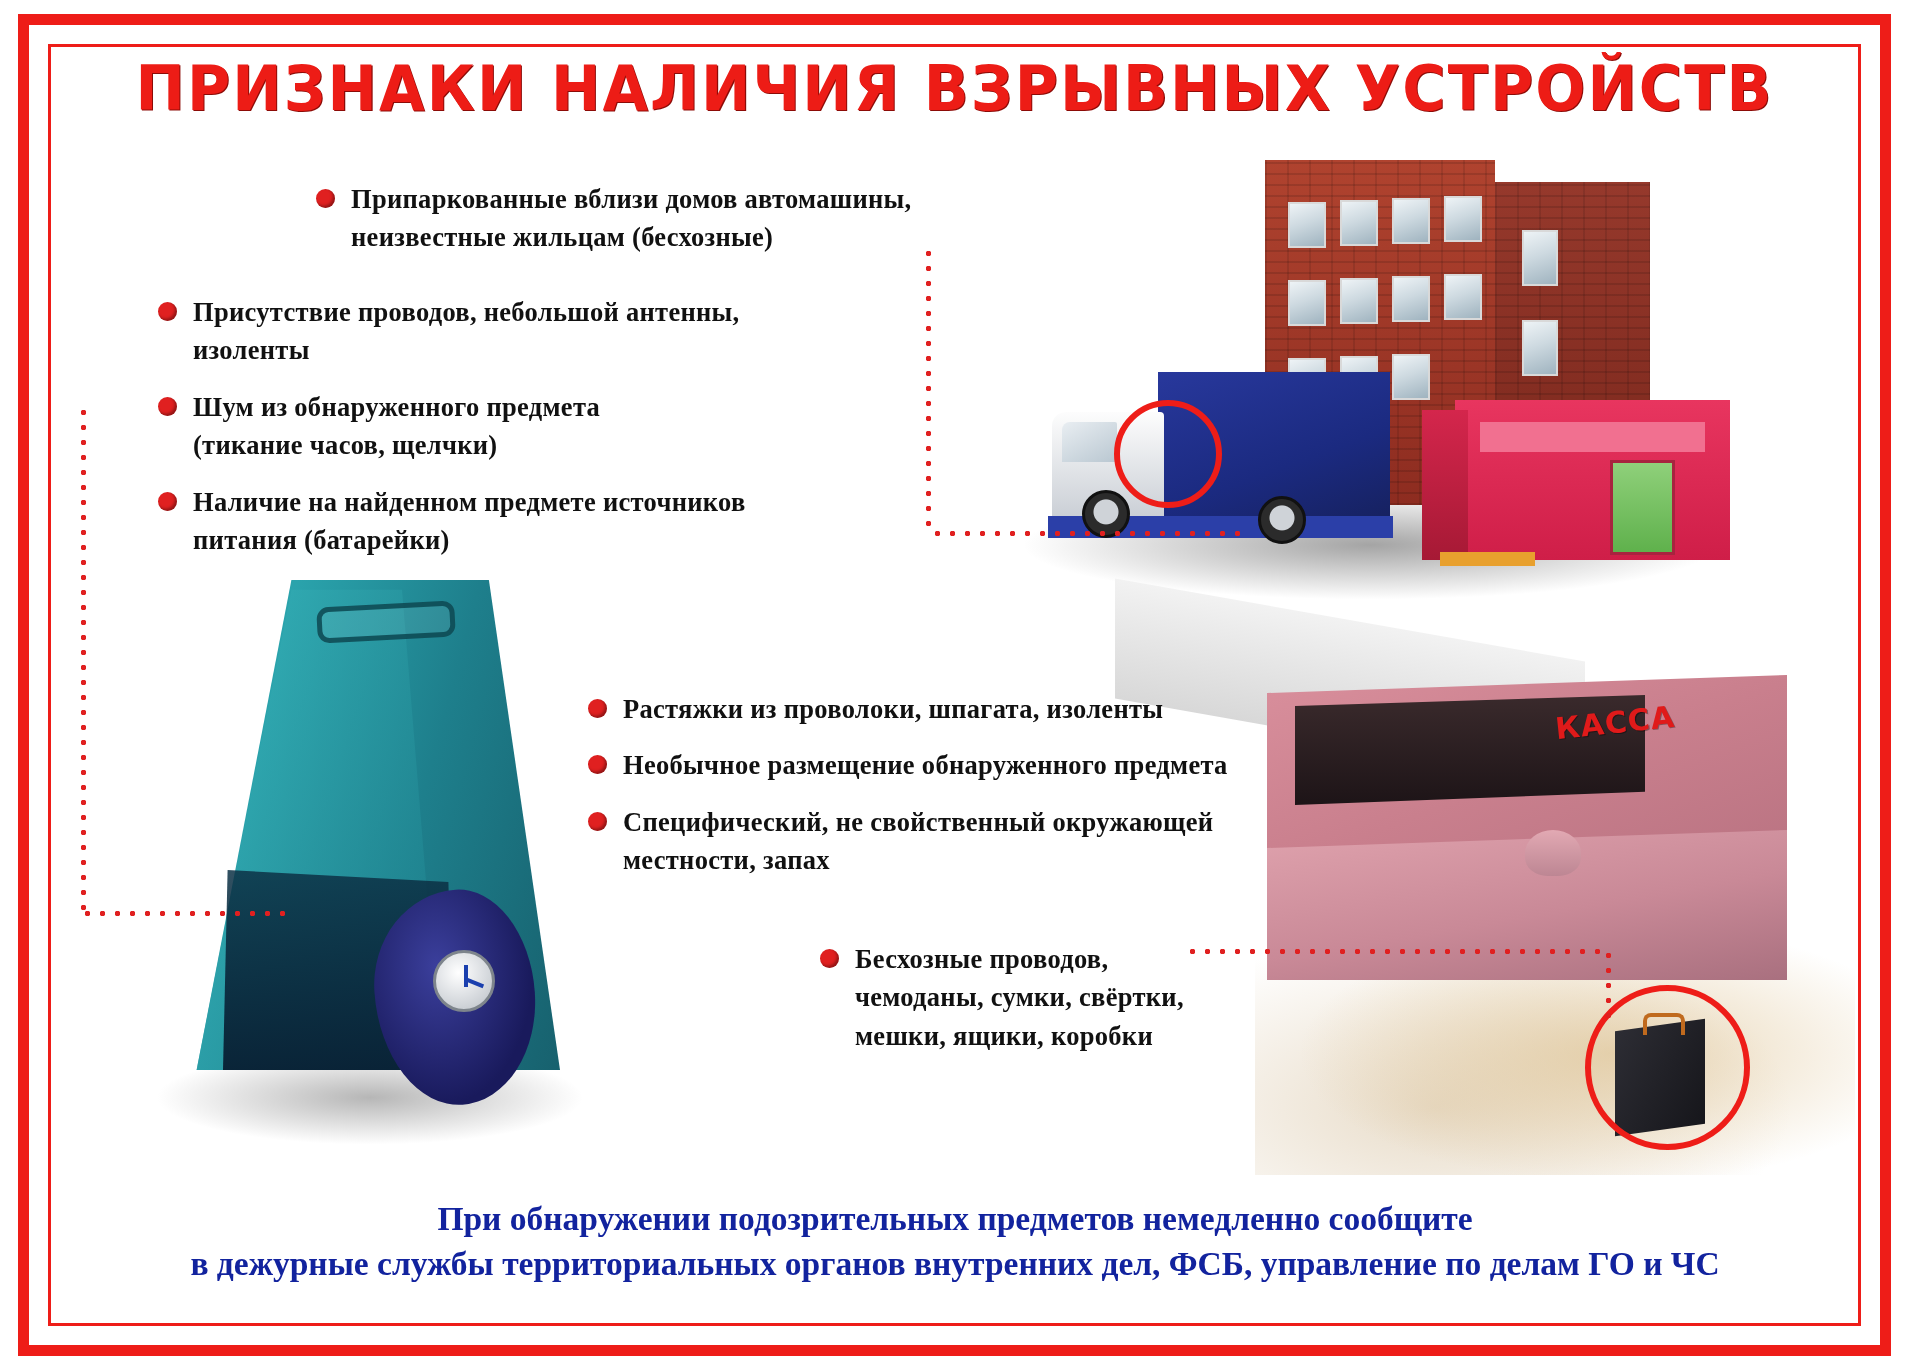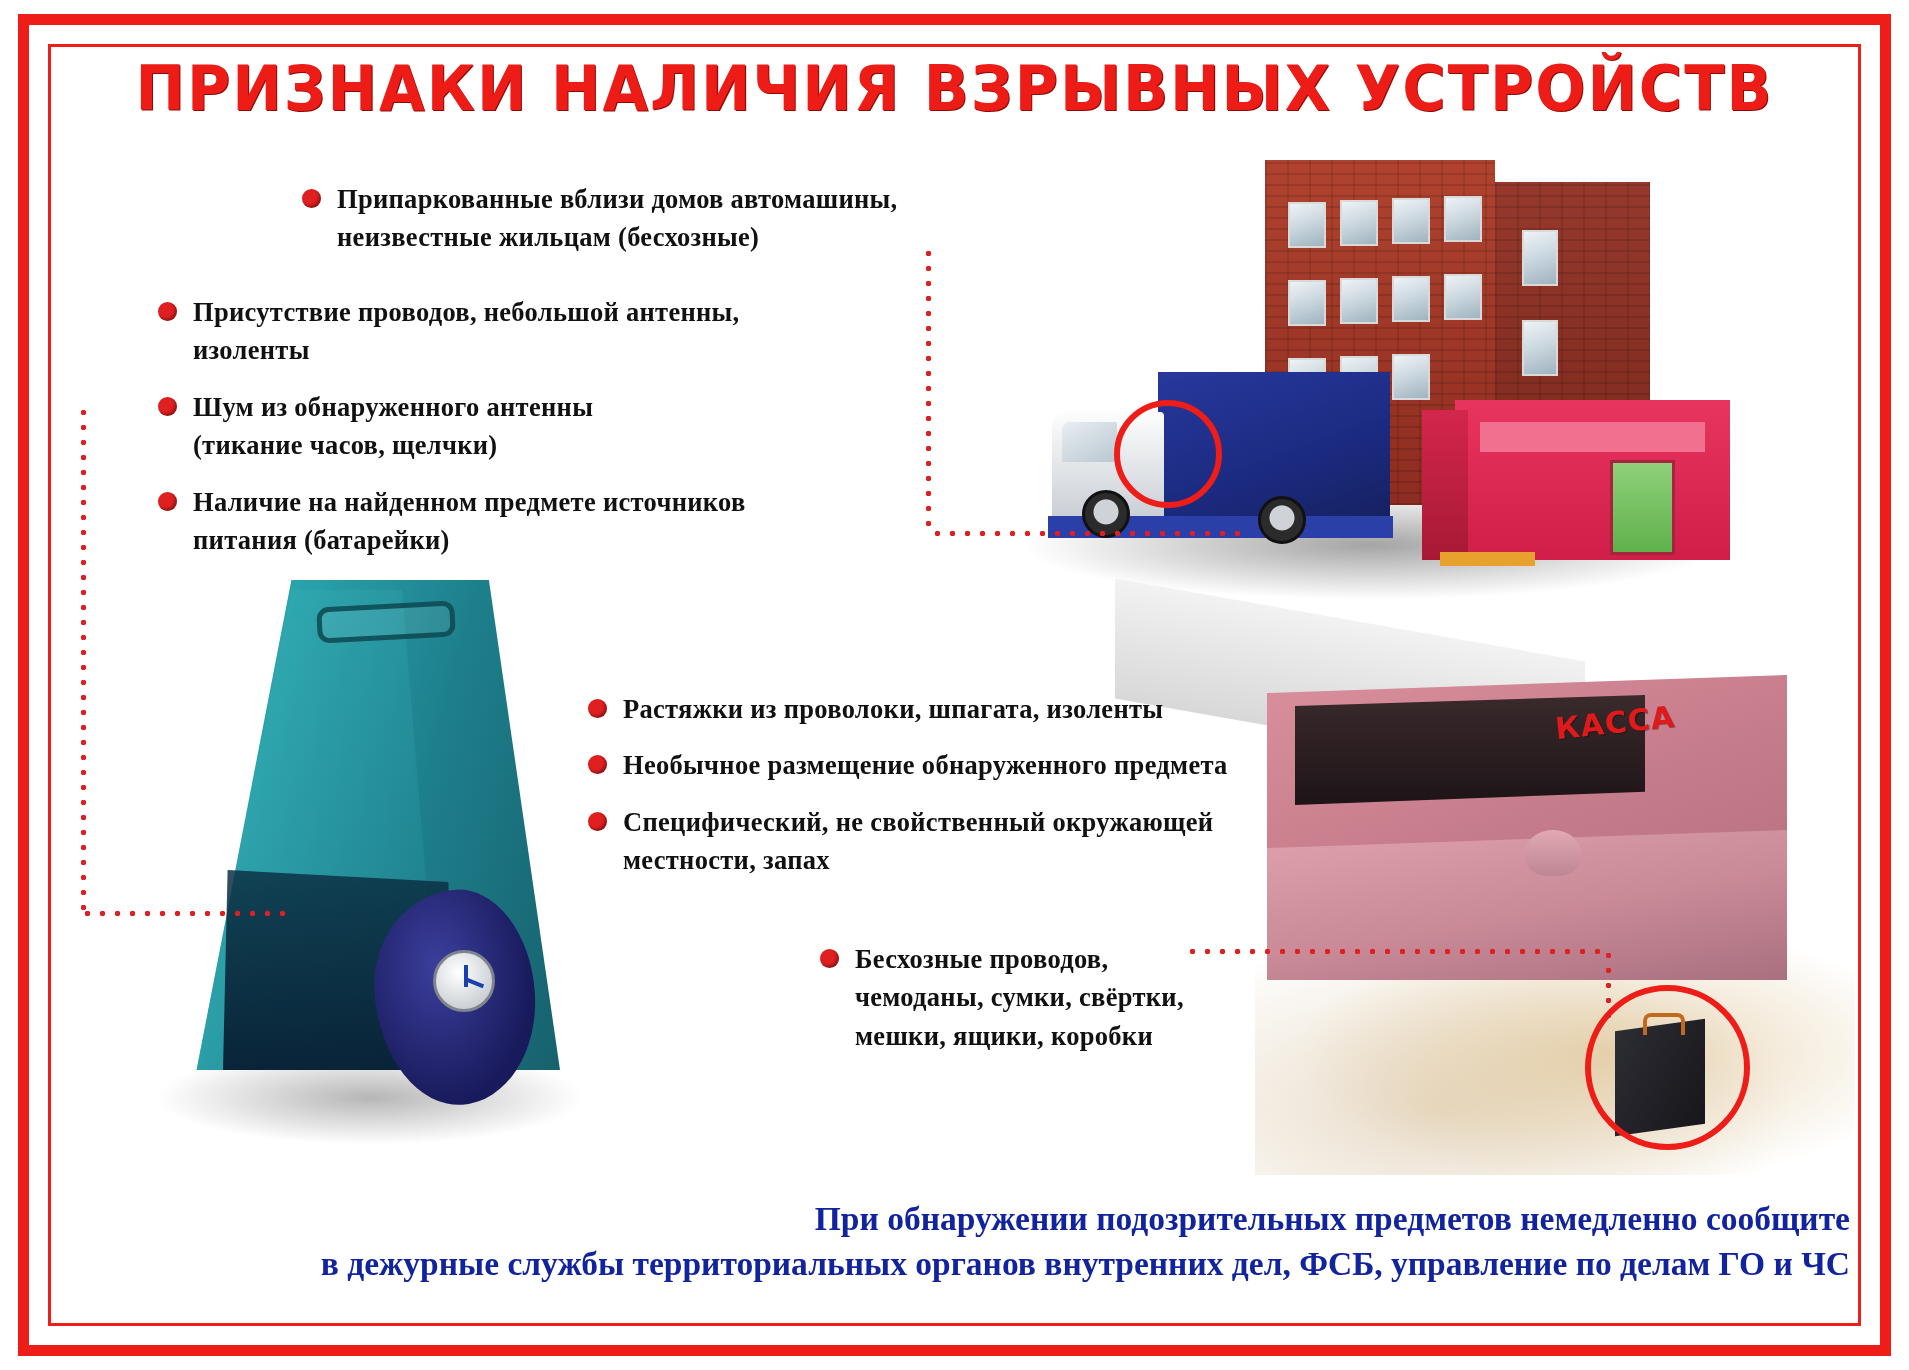--- a/index.html
+++ b/index.html
@@ -87,32 +87,32 @@
   }
   .btext {
     font-family: "Liberation Serif", serif;
     font-weight: bold;
     font-size: 26.5px;
     line-height: 1.45;
     color: #111111;
     letter-spacing: .3px;
   }
 
-  #group1 { left: 302px; top: 180px; width: 640px; }
+  #group1 { left: 316px; top: 180px; width: 640px; }
   #group2 { left: 158px; top: 293px; width: 730px; }
   #group3 { left: 588px; top: 690px; width: 720px; }
   #group4 { left: 820px; top: 940px; width: 420px; }
 
   
   .bottom-text {
     position: absolute;
     left: 60px;
     top: 1196px;
     width: 1790px;
-    text-align: right;
+    text-align: center;
     color: #12239e;
     font-family: "Liberation Serif", serif;
     font-weight: bold;
     font-size: 33.5px;
     line-height: 1.35;
   }
   .bottom-text .l1 { display: block; }
   .bottom-text .l2 { display: block; }
 
   
@@ -492,21 +492,21 @@
     </div>
 
     <div class="bullets" id="group2">
       <div class="bullet-row">
         <span class="dot"></span>
         <span class="btext" style="white-space:pre-line">Присутствие проводов, небольшой антенны,
 изоленты</span>
       </div>
       <div class="bullet-row">
         <span class="dot"></span>
-        <span class="btext" style="white-space:pre-line">Шум из обнаруженного антенны
+        <span class="btext" style="white-space:pre-line">Шум из обнаруженного предмета
 (тикание часов, щелчки)</span>
       </div>
       <div class="bullet-row">
         <span class="dot"></span>
         <span class="btext" style="white-space:pre-line">Наличие на найденном предмете источников
 питания (батарейки)</span>
       </div>
     </div>
 
     <div class="bullets" id="group3">

